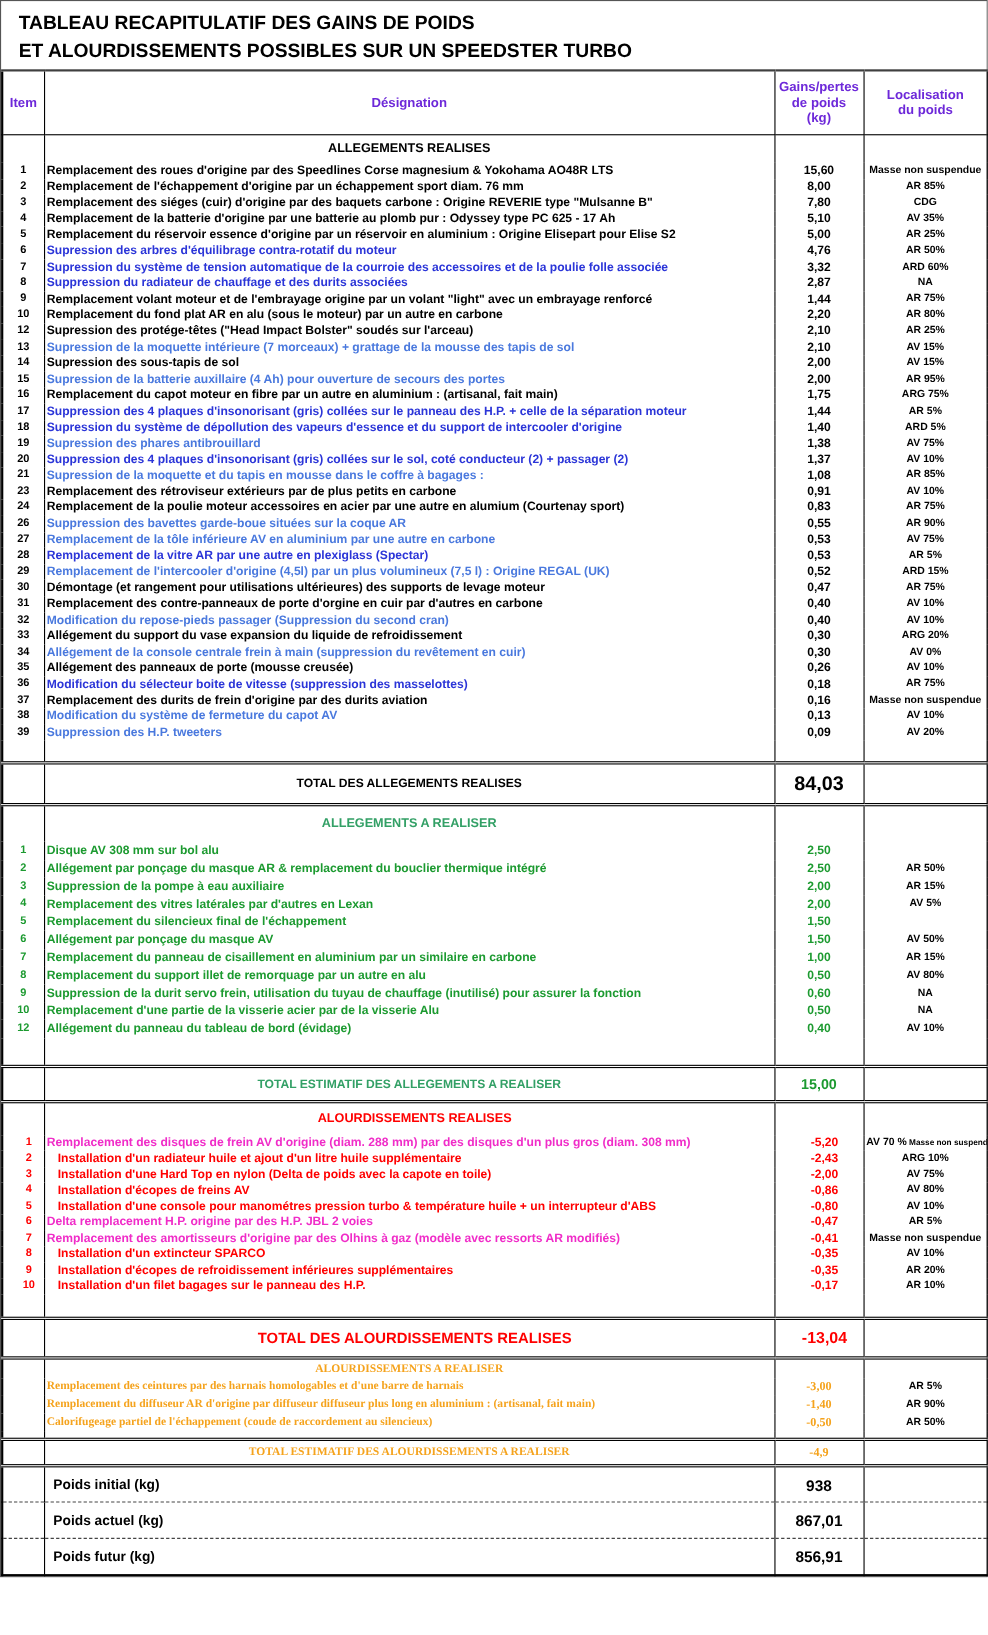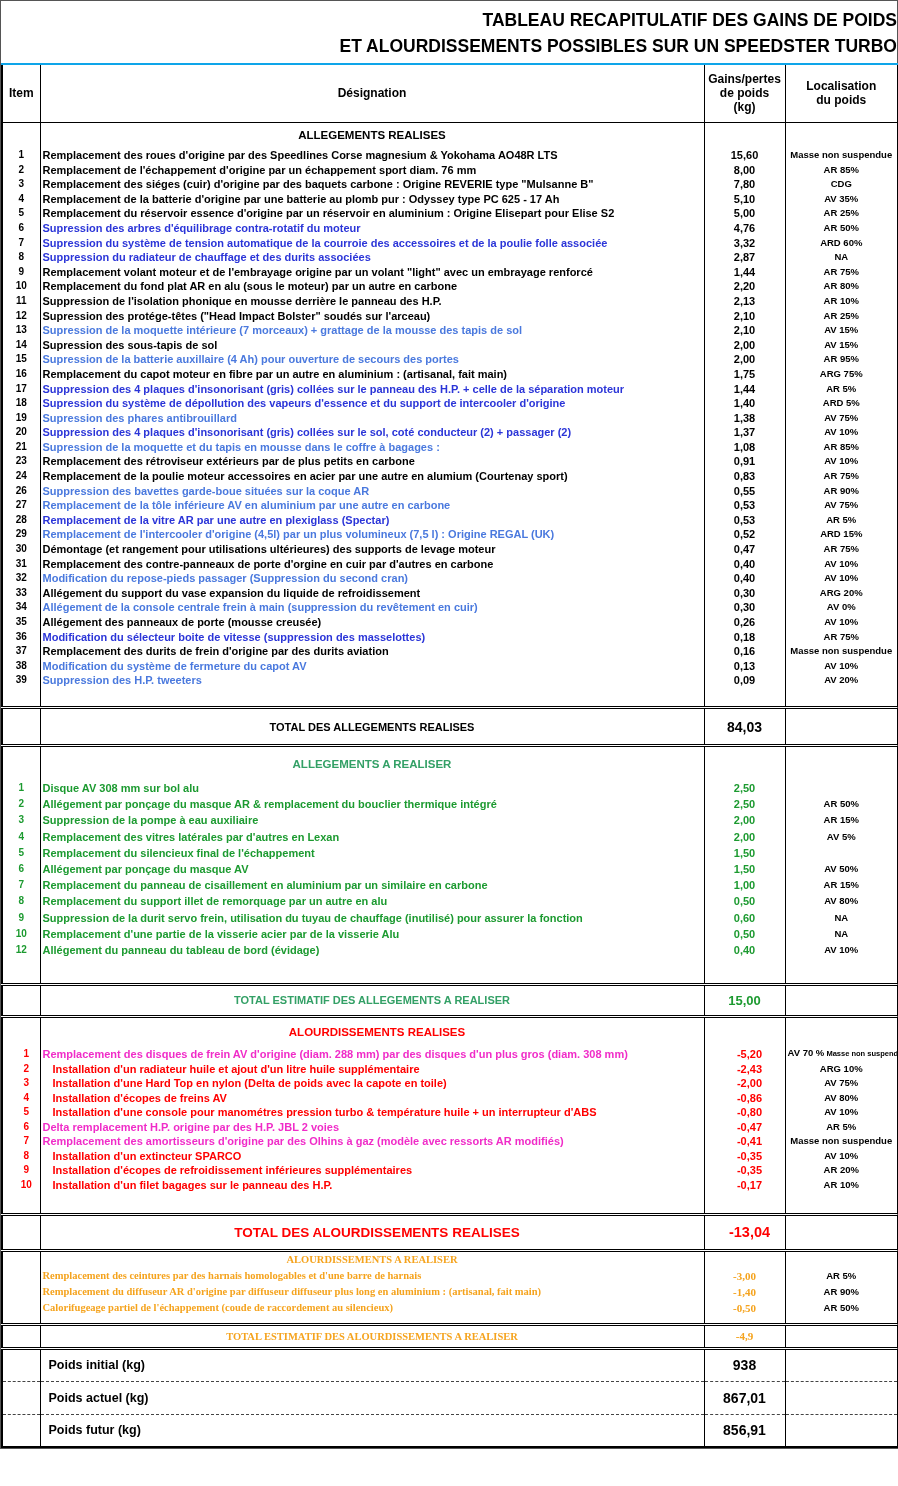--- a/index.html
+++ b/index.html
@@ -1,39 +1,39 @@
 <!DOCTYPE html>
 <html><head>
 <meta charset="utf-8">
 <style>
   html,body{margin:0;padding:0;background:#fff;}
   body{font-family:"Liberation Sans","DejaVu Sans",sans-serif;}
   .page{width:896px;border:1px solid #555;background:#fff;}
-  .title{ text-align:right; font-weight:bold; font-size:17.5px; line-height:26px; padding:6px 0 4px 0; color:#000;}
+  .title{ text-align:left; font-weight:bold; font-size:17.5px; line-height:26px; padding:6px 0 4px 0; color:#000;margin-left:16px;}
   table{border-collapse:collapse; table-layout:fixed; width:896px; border:2px solid #000;}
   col.c-item{width:38px;} col.c-desig{width:664px;} col.c-val{width:81px;} col.c-loc{width:113px;}
   td,th{border-left:1px solid #000;border-right:1px solid #000;padding:0 2px;overflow:hidden;vertical-align:middle;}
-  thead th{border-bottom:1px solid #000;border-top:2px solid #0ea5e9;font-size:12px;line-height:14px;text-align:center;color:#000000;}
+  thead th{border-bottom:1px solid #000;border-top:2px solid #404040;font-size:12px;line-height:14px;text-align:center;color:#6d28d9;}
   thead tr{height:58px;}
   .item{text-align:center;font-weight:bold;font-size:10px;}
   .desig{text-align:left;font-weight:bold;font-size:11px;white-space:nowrap;}
   .val{text-align:center;font-weight:bold;font-size:11px;white-space:nowrap;}
   .loc{text-align:center;font-weight:bold;font-size:9.5px;white-space:nowrap;}
   .loc-small{font-size:7.5px;font-weight:bold;}
   tr.sechead td{text-align:center;font-weight:bold;font-size:11.5px;}
   .s1 tr.sechead{height:26px;} .s2 tr.sechead{height:34px;} .s3 tr.sechead{height:30px;} .s4 tr.sechead{height:18px;}
   .s1 tr.data{height:14.6px;line-height:14.6px;}
   .s2 tr.data{height:16.2px;line-height:16.2px;}
   .s3 tr.data{height:14.5px;line-height:14.5px;}
   .s4 tr.data{height:16px;line-height:16px;}
   .s4 .desig{font-size:10.5px;}
   tbody.total td{border-top:3px double #000;border-bottom:3px double #000;}
   tbody.total .lbl{text-align:center;font-weight:bold;}
   tbody.total .val{font-weight:bold;}
-  tbody.t1 tr{height:38px;} tbody.t1 .lbl{font-size:11px;} tbody.t1 .val{font-size:14px;margin-left:16px;}
+  tbody.t1 tr{height:38px;} tbody.t1 .lbl{font-size:11px;} tbody.t1 .val{font-size:18px;margin-left:16px;}
   tbody.t2 tr{height:32px;} tbody.t2 .lbl{font-size:11px;} tbody.t2 .val{font-size:13px;}
   tbody.t3 tr{height:36px;} tbody.t3 .lbl{font-size:13.5px;} tbody.t3 .val{font-size:14.5px;}
   tbody.t4 tr{height:24px;} tbody.t4 .lbl{font-size:10.5px;} tbody.t4 .val{font-size:11px;}
   tbody.summary tr{height:33px;}
   tbody.summary td{border-top:1px dashed #444;}
   tbody.summary tr:first-child td{border-top:2px solid #0f766e;}
   tbody.summary .lbl{text-align:left;font-weight:bold;font-size:12.5px;padding-left:8px;color:#000;}
   tbody.summary .val{font-size:14px;color:#000;}
   .c-black{color:#000000;} .c-blue{color:#2b35d8;} .c-lightblue{color:#4a79de;}
   .c-green{color:#1c9a30;} .c-seagreen{color:#33a066;} .c-red{color:#ff0000;padding-left:12px;}
@@ -130,26 +130,20 @@
           <td class="val c-black">1,44</td>
           <td class="loc c-black">AR 75%</td>
         </tr>
         <tr class="data">
           <td class="item c-black">10</td>
           <td class="desig c-black">Remplacement du fond plat AR en alu (sous le moteur) par un autre en carbone</td>
           <td class="val c-black">2,20</td>
           <td class="loc c-black">AR 80%</td>
         </tr>
         <tr class="data">
-          <td class="item c-black">11</td>
-          <td class="desig c-black">Suppression de l'isolation phonique en mousse derrière le panneau des H.P.</td>
-          <td class="val c-black">2,13</td>
-          <td class="loc c-black">AR 10%</td>
-        </tr>
-        <tr class="data">
           <td class="item c-black">12</td>
           <td class="desig c-black">Supression des protége-têtes ("Head Impact Bolster" soudés sur l'arceau)</td>
           <td class="val c-black">2,10</td>
           <td class="loc c-black">AR 25%</td>
         </tr>
         <tr class="data">
           <td class="item c-black">13</td>
           <td class="desig c-lightblue">Supression de la moquette intérieure (7 morceaux) + grattage de la mousse des tapis de sol</td>
           <td class="val c-black">2,10</td>
           <td class="loc c-black">AV 15%</td>

